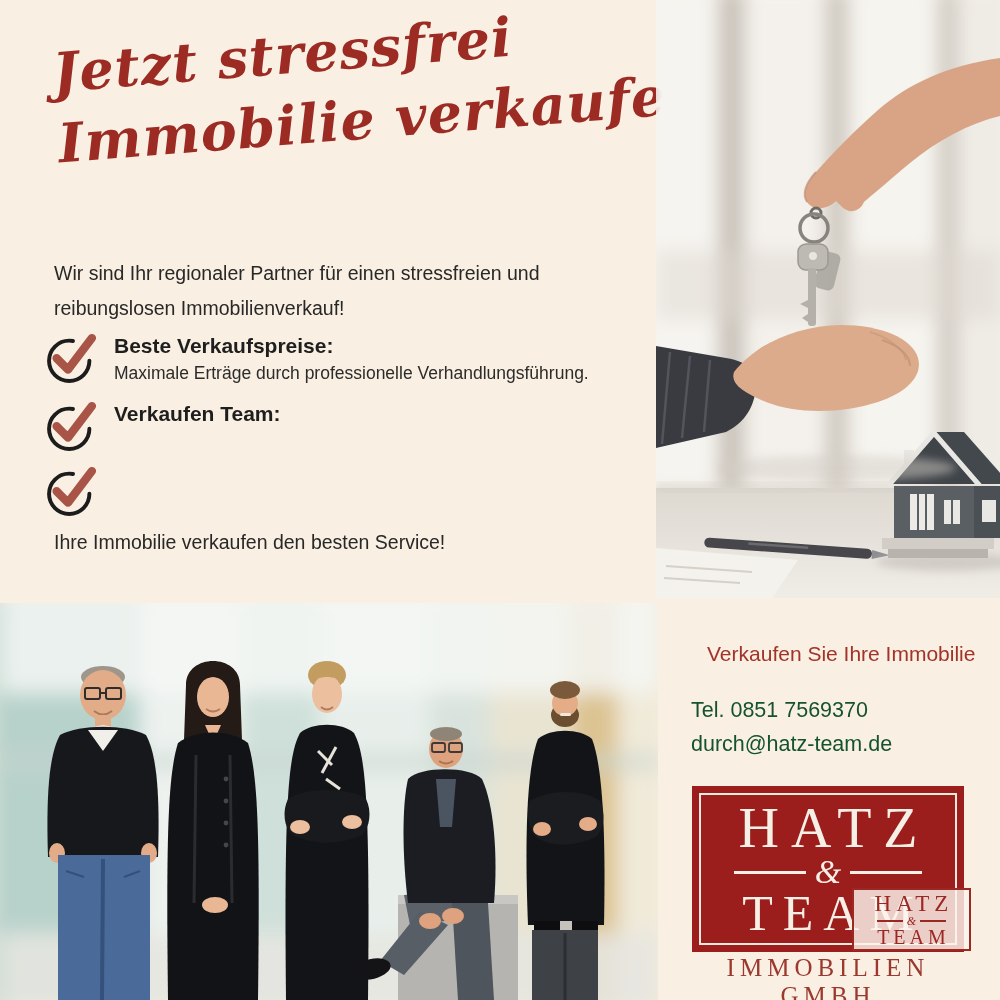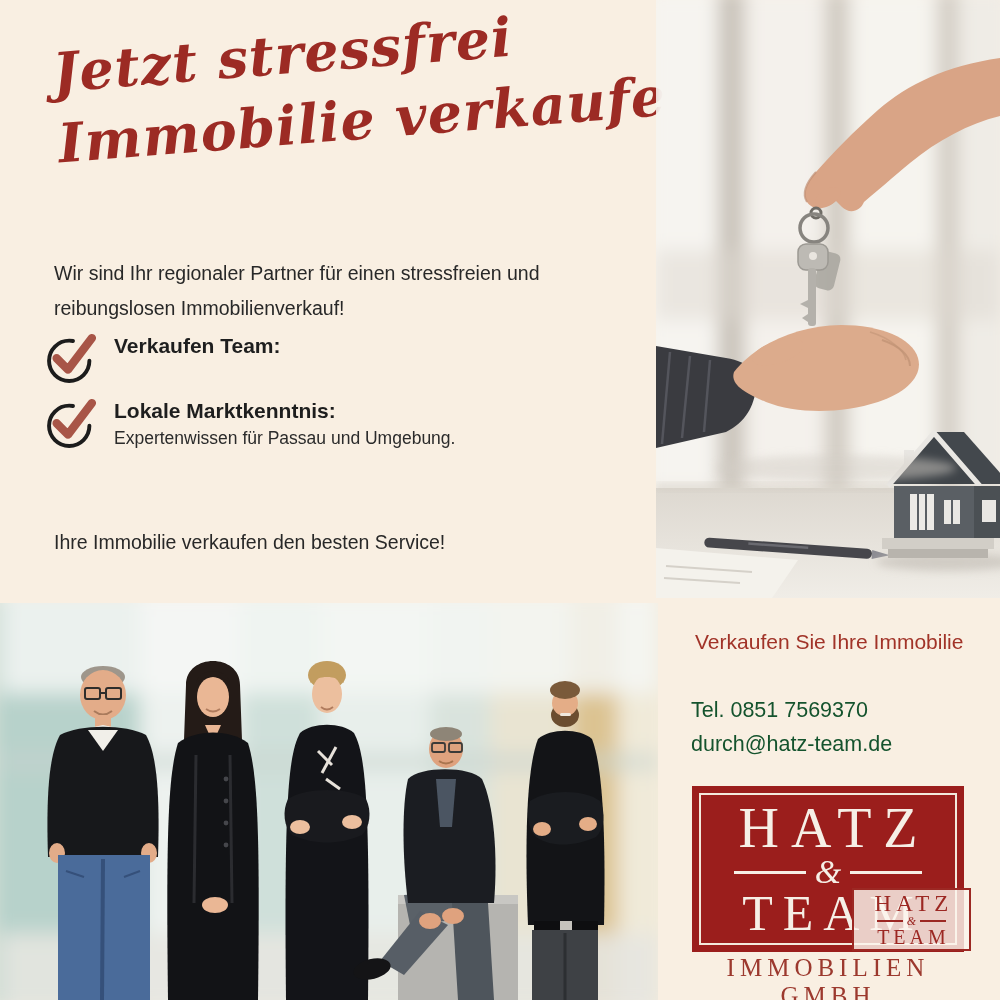--- a/index.html
+++ b/index.html
@@ -34,21 +34,21 @@
     position:absolute;left:54px;top:531px;margin:0;
     font-size:19.5px;color:#282828;
   }
   
   .photo-tr{position:absolute;left:656px;top:0;width:344px;height:598px;overflow:hidden;}
   .photo-bl{position:absolute;left:0;top:603px;width:658px;height:397px;overflow:hidden;}
   .photo-tr svg,.photo-bl svg{display:block;width:100%;height:100%;}
   
   .panel-br{position:absolute;left:658px;top:598px;width:342px;height:402px;}
   .cta{
-    position:absolute;left:33px;top:22px;margin:4px;
+    position:absolute;left:33px;top:22px;margin:16px;
     font-size:21px;line-height:1.67;color:#a13328;font-weight:500;
   }
   .cta span{display:block;}
   .contact-lines{
     position:absolute;left:33px;top:96px;
     font-size:21.5px;line-height:1.58;color:#14532d;font-weight:500;
   }
   .logo-box{
     position:absolute;left:34px;top:188px;width:272px;height:166px;
     background:#9b1e1c;padding:7px;box-sizing:border-box;z-index:1;
@@ -90,42 +90,50 @@
       <span>Jetzt stressfrei</span>
       <span>Immobilie verkaufen</span>
     </h1>
 
     <p class="intro">
       <span>Wir sind Ihr regionaler Partner für einen stressfreien und</span><br>
       <span>reibungslosen Immobilienverkauf!</span>
     </p>
 
     <ul class="benefits">
+      <li class="benefit">
+        <span class="check">
+          <svg viewBox="0 0 46 42" width="58" height="54">
+            <circle cx="20" cy="24" r="16" fill="none" stroke="#1c1c1c" stroke-width="3.1" stroke-dasharray="78 23" stroke-linecap="round"></circle>
+            <path d="M10,22 L19,31 L38,6" fill="none" stroke="#a85547" stroke-width="6.6" stroke-linecap="round" stroke-linejoin="round"></path>
+          </svg>
+        </span>
+        <div class="b-text">
+          <div class="b-title">Beste Verkaufspreise:</div>
+          <div class="b-desc">Maximale Erträge durch professionelle Verhandlungsführung.</div>
+        </div>
+      </li>
       <li class="benefit">
         <span class="check">
           <svg viewBox="0 0 46 42" width="58" height="54">
             <circle cx="20" cy="24" r="16" fill="none" stroke="#1c1c1c" stroke-width="3.1" stroke-dasharray="78 23" stroke-linecap="round"></circle>
             <path d="M10,22 L19,31 L38,6" fill="none" stroke="#a85547" stroke-width="6.6" stroke-linecap="round" stroke-linejoin="round"></path>
           </svg>
         </span>
         <div class="b-text">
           <div class="b-title">Verkaufen Team:</div>
         </div>
       </li>
       <li class="benefit">
         <span class="check">
           <svg viewBox="0 0 46 42" width="58" height="54">
             <circle cx="20" cy="24" r="16" fill="none" stroke="#1c1c1c" stroke-width="3.1" stroke-dasharray="78 23" stroke-linecap="round"></circle>
             <path d="M10,22 L19,31 L38,6" fill="none" stroke="#a85547" stroke-width="6.6" stroke-linecap="round" stroke-linejoin="round"></path>
           </svg>
         </span>
-        <div class="b-text">
-          <div class="b-title">Lokale Marktkenntnis:</div>
-          <div class="b-desc">Expertenwissen für Passau und Umgebung.</div>
-        </div>
       </li>
     </ul>
 
     <p class="closing">Ihre Immobilie verkaufen den besten Service!</p>
   </section>
 
   <section class="photo-tr">
     <svg viewBox="0 0 344 598" preserveAspectRatio="none">
       <defs>
         <filter id="blurA" x="-20%" y="-20%" width="140%" height="140%">

